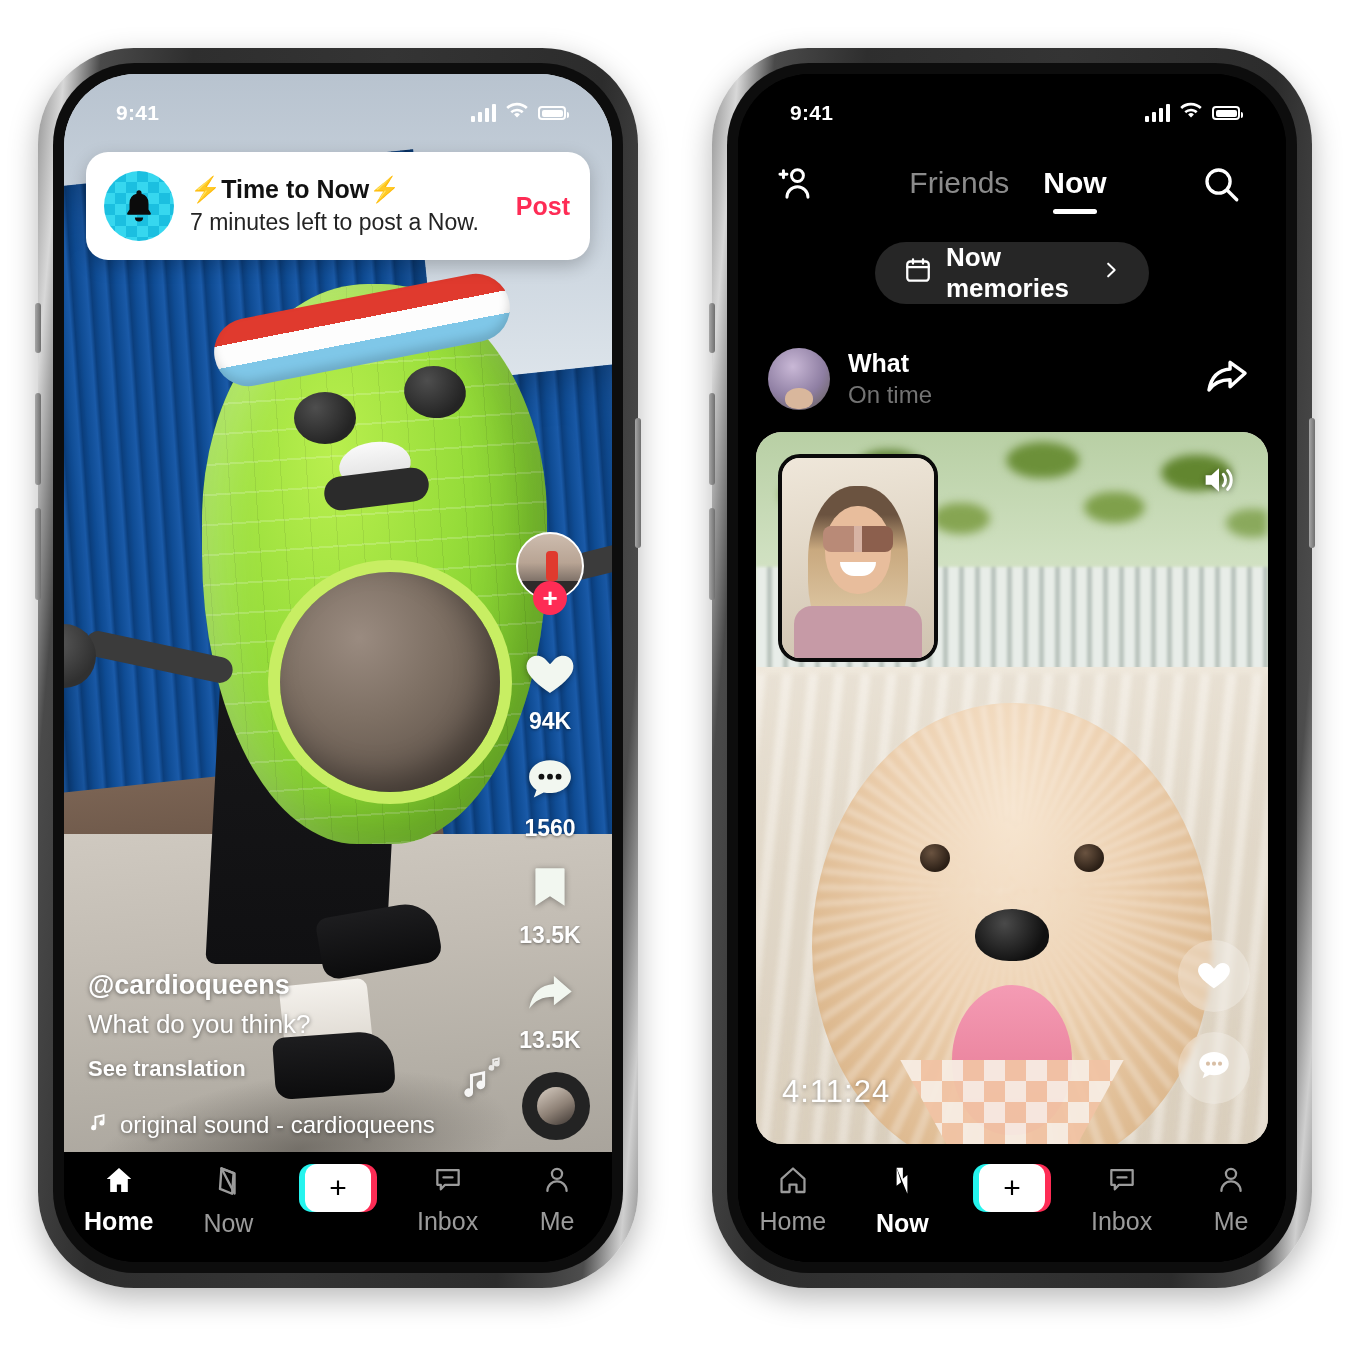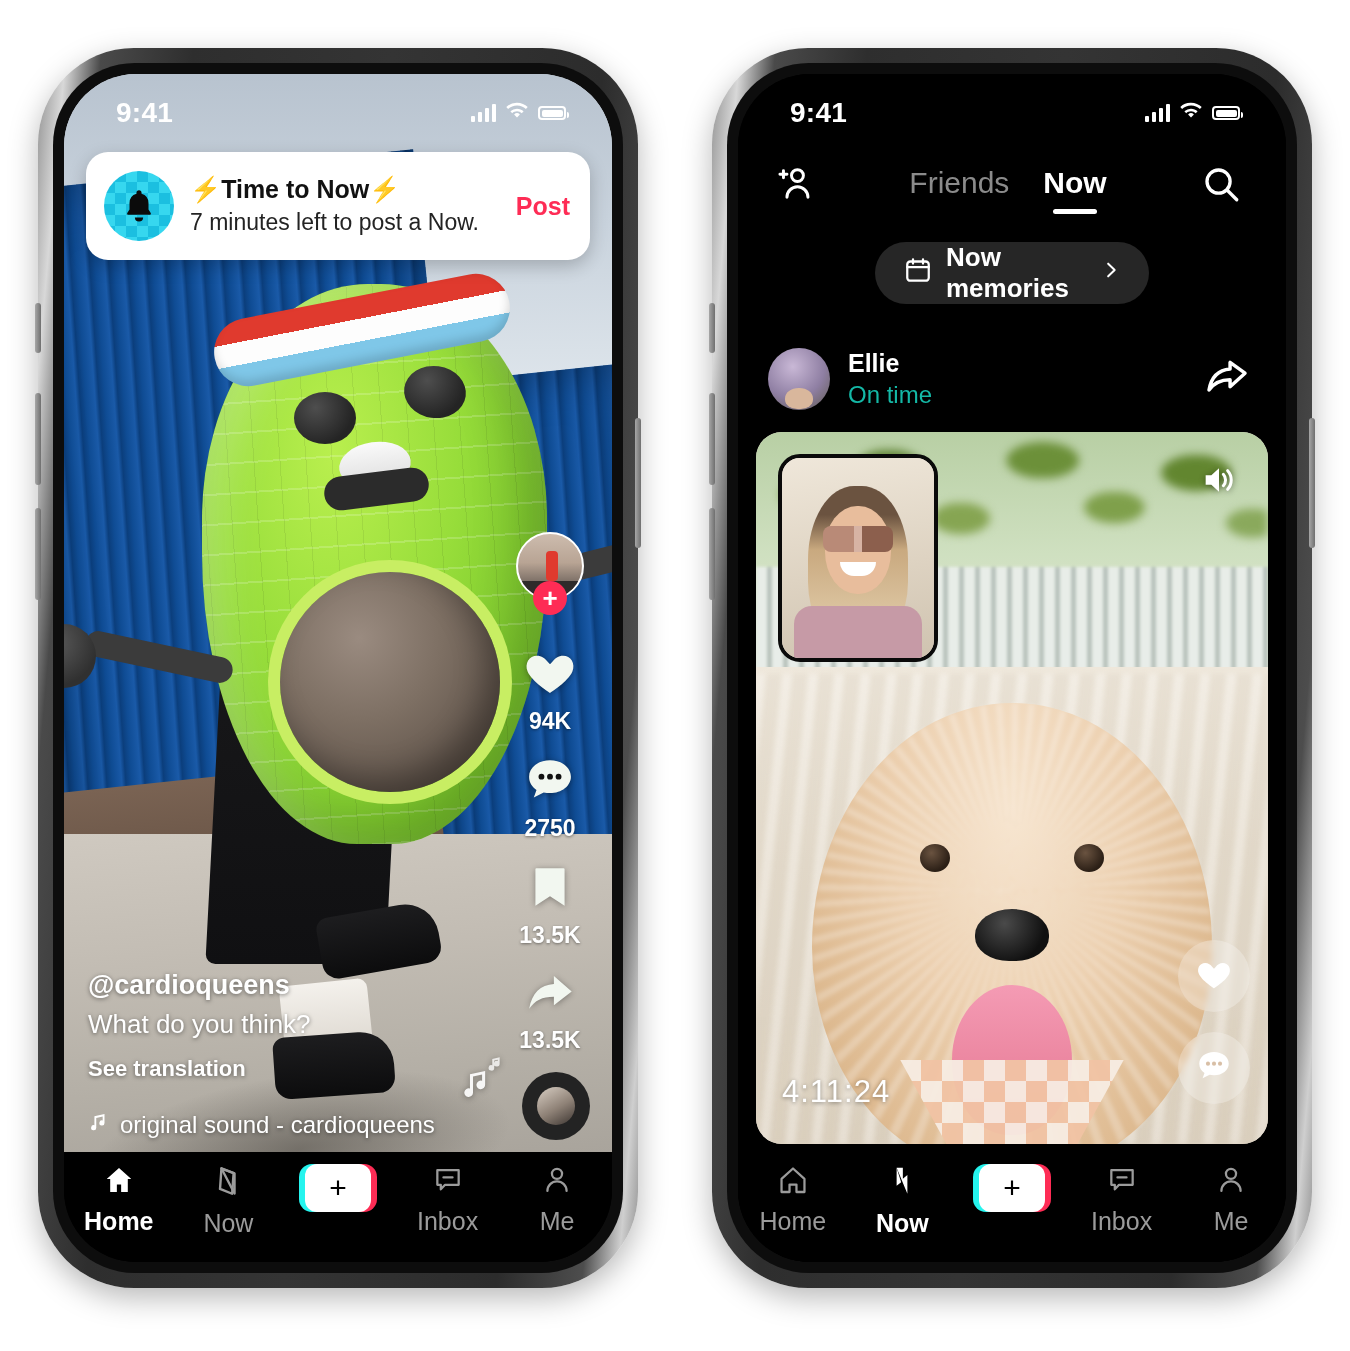--- a/index.html
+++ b/index.html
@@ -35,21 +35,21 @@
   .phone.right .sb2{ left:-3px; top:345px; width:6px; height:92px; }
   .phone.right .sb3{ left:-3px; top:460px; width:6px; height:92px; }
   .phone.right .sbr{ right:-3px; top:370px; width:6px; height:130px; }
 
   
   .statusbar{
     position:absolute; left:0; right:0; top:0; height:64px; z-index:40;
     display:flex; align-items:center; justify-content:space-between;
     padding:14px 46px 0 52px; color:#fff;
   }
-  .sb-time{ font-size:28px; font-weight:600; letter-spacing:.3px; }
+  .sb-time{ font-size:21px; font-weight:600; letter-spacing:.3px; }
   .sb-icons{ display:flex; align-items:center; gap:9px; }
   .bars{ display:flex; align-items:flex-end; gap:2.5px; height:18px;}
   .bars i{ display:block; width:4.5px; background:#fff; border-radius:1px;}
   .bars i:nth-child(1){height:6px}.bars i:nth-child(2){height:10px}
   .bars i:nth-child(3){height:14px}.bars i:nth-child(4){height:18px}
   .batt{ width:28px; height:14px; border:2px solid #fff; border-radius:4px; position:relative; }
   .batt::after{content:"";position:absolute;right:-5px;top:4px;width:2.5px;height:6px;background:#fff;border-radius:0 2px 2px 0;}
   .batt i{position:absolute;left:1.5px;top:1.5px;bottom:1.5px;right:1.5px;background:#fff;border-radius:2px;}
 
   
@@ -202,21 +202,21 @@
     display:flex; align-items:center; gap:13px; color:#fff; font-size:26px; font-weight:700; }
 
   .nowuser{ position:absolute; left:0; right:0; top:262px; height:86px;
     display:flex; align-items:center; padding:0 34px 0 30px; gap:18px; }
   .nowuser-ava{ width:62px; height:62px; border-radius:50%; flex:0 0 62px; overflow:hidden; position:relative;
     background:radial-gradient(circle at 40% 30%, #c9b8d6, #8f7fa3 55%, #5f5a4f 100%); }
   .nowuser-ava::after{ content:""; position:absolute; left:28%; bottom:2%; width:44%; height:34%;
     border-radius:50% 50% 45% 45%; background:#d9b79c; }
   .nowuser-txt{ flex:1 1 auto; }
   .nowuser-name{ color:#fff; font-size:25px; font-weight:700; line-height:1.25; }
-  .nowuser-status{ color:#14b8a6; font-size:24px; line-height:1.3; }
+  .nowuser-status{ color:#737373; font-size:24px; line-height:1.3; }
 
   .nowcard{ position:absolute; left:18px; right:18px; top:358px; bottom:118px;
     border-radius:26px; overflow:hidden; background:#ded7cb; }
   .nc-sky{ position:absolute; left:0; right:0; top:0; height:38%;
     background:linear-gradient(180deg,#b8cfa4 0%,#cfe0c0 45%,#e4e9dd 100%); }
   .nc-leaves{ position:absolute; left:0; right:0; top:0; height:22%;
     background:
       radial-gradient(ellipse 44px 24px at 10% 40%, #74953f 0 60%, transparent 61%),
       radial-gradient(ellipse 54px 28px at 26% 22%, #5f8334 0 60%, transparent 61%),
       radial-gradient(ellipse 48px 26px at 40% 55%, #86a552 0 60%, transparent 61%),
@@ -346,21 +346,21 @@
 
             <div class="rail-item">
               <span class="ico">
                 <svg width="58" height="54" viewBox="0 0 24 24">
                     <path fill="#f2f7f0" d="M12 3.2c5.2 0 9.3 3.2 9.3 7.3 0 4-4.1 7.3-9.3 7.3-1 0-1.9-.1-2.8-.3l-4.4 2.3 1.2-3.4c-1.9-1.3-3.3-3.3-3.3-5.9C2.7 6.4 6.8 3.2 12 3.2z"></path>
                     <circle cx="8.2" cy="10.5" r="1.3" fill="#111"></circle>
                     <circle cx="12" cy="10.5" r="1.3" fill="#111"></circle>
                     <circle cx="15.8" cy="10.5" r="1.3" fill="#111"></circle>
                   </svg>
               </span>
-              <span class="rail-label">2750</span>
+              <span class="rail-label">1560</span>
             </div>
 
             <div class="rail-item">
               <span class="ico">
                 <svg width="50" height="54" viewBox="0 0 24 24" fill="#f2f7f0">
                     <path d="M5.5 3h13a.5.5 0 0 1 .5.5V21l-7-4.6L5 21V3.5a.5.5 0 0 1 .5-.5z"></path>
                   </svg>
               </span>
               <span class="rail-label">13.5K</span>
             </div>
@@ -514,21 +514,21 @@
             <span>
               <svg width="20" height="28" viewBox="0 0 24 24" fill="none" stroke="#fff" stroke-width="2.4" stroke-linecap="round" stroke-linejoin="round">
                   <path d="M8.6 4.4 16.4 12l-7.8 7.6"></path>
                 </svg>
             </span>
           </div>
 
           <div class="nowuser">
             <div class="nowuser-ava"></div>
             <div class="nowuser-txt">
-              <div class="nowuser-name">Ellie</div>
+              <div class="nowuser-name">What</div>
               <div class="nowuser-status">On time</div>
             </div>
             <span>
               <svg width="50" height="46" viewBox="0 0 24 24" fill="none" stroke="#fff" stroke-width="1.8" stroke-linejoin="round">
                   <path d="M13.6 4.4v3.4C7.6 8.3 3.8 11.8 2.6 18.8c2.5-3.7 5.8-5.4 11-5.4v3.7L21.4 10 13.6 4.4z"></path>
                 </svg>
             </span>
           </div>
 
           <div class="nowcard">

